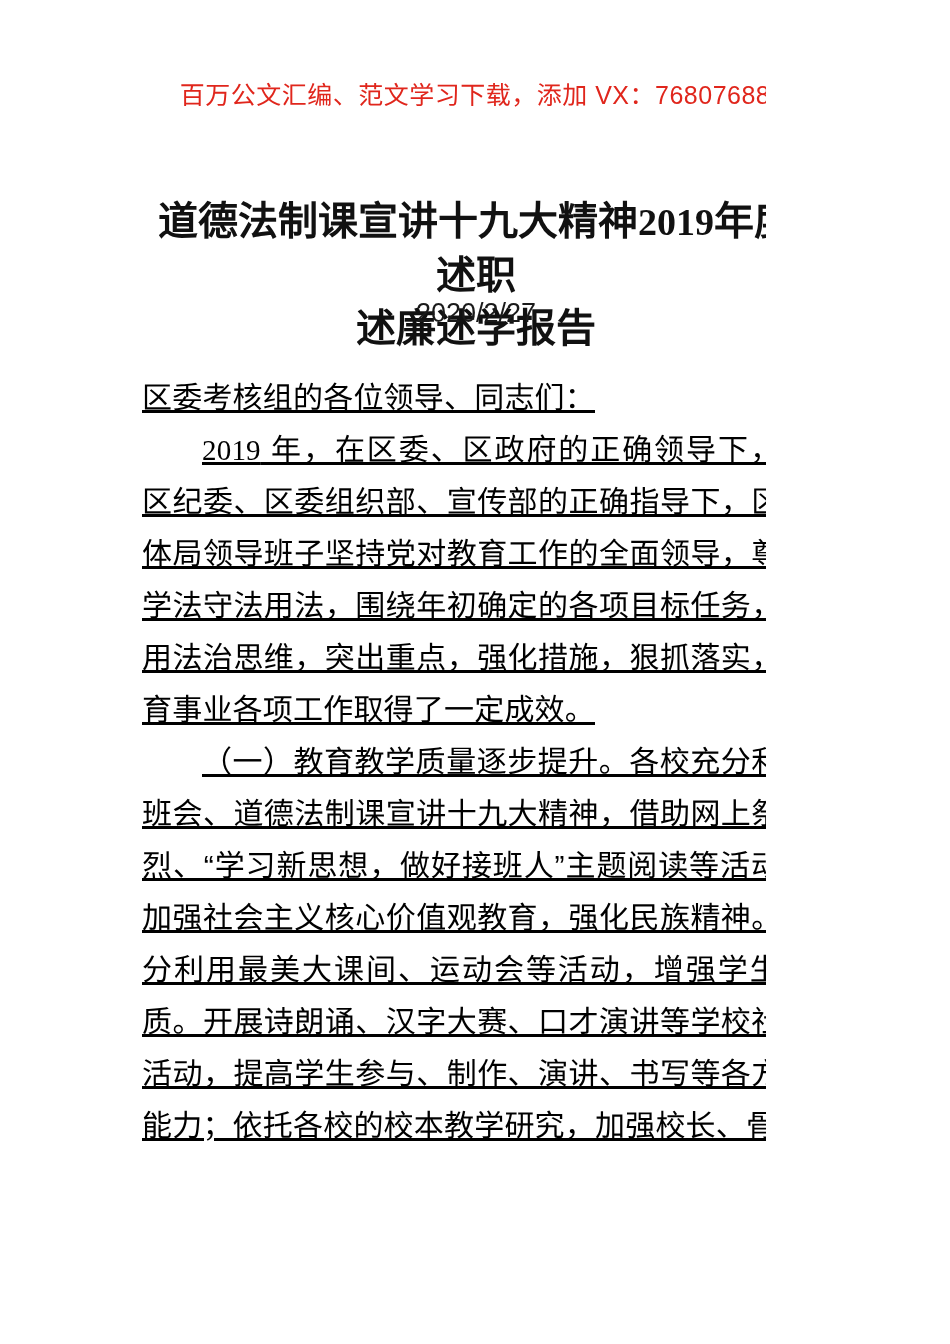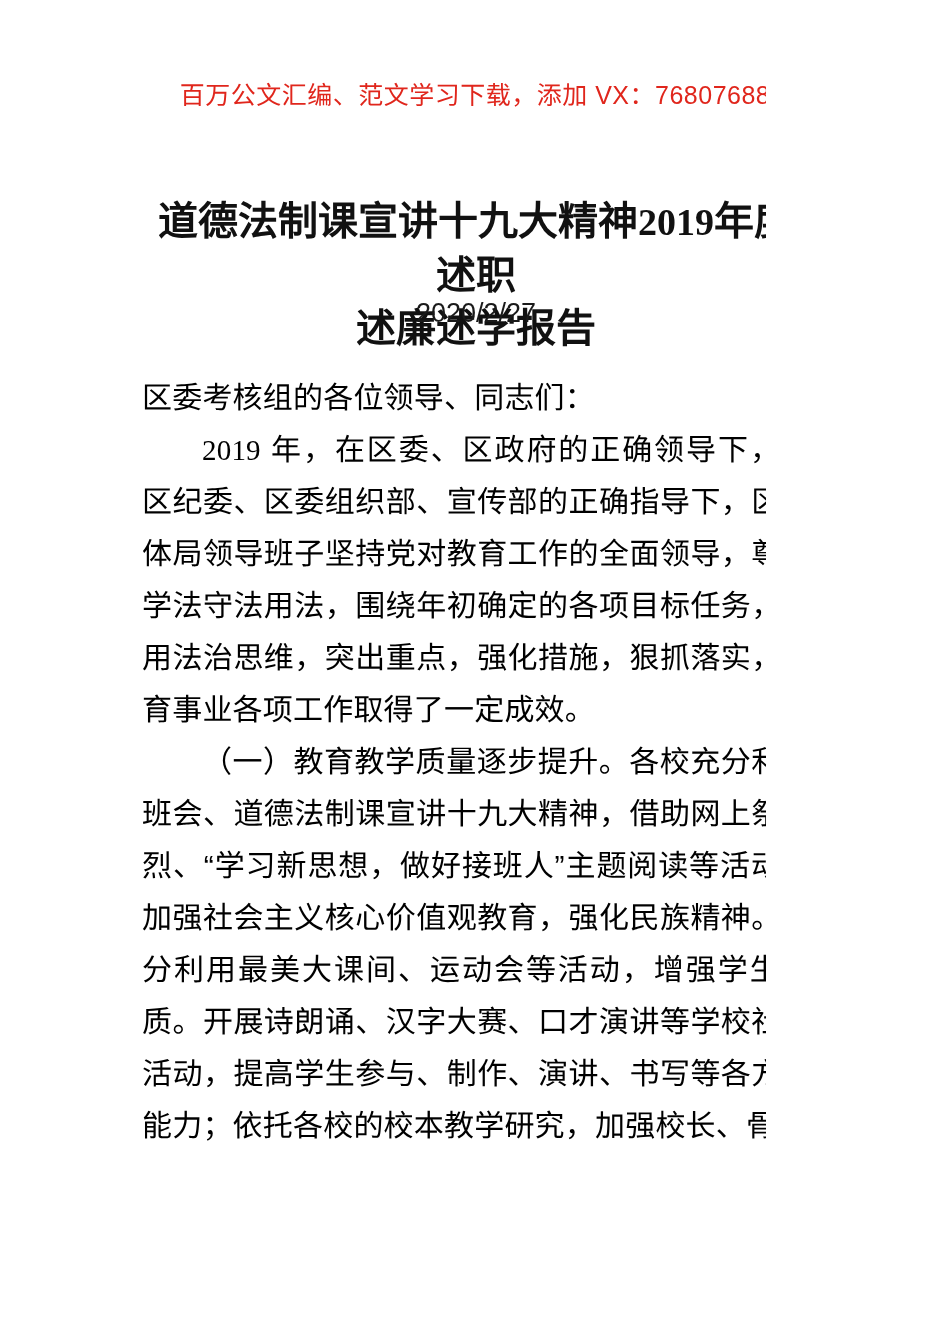--- a/index.html
+++ b/index.html
@@ -78,20 +78,21 @@
 
   .para {
     margin: 0;
     font-size: 30px;
     line-height: 52px;
     letter-spacing: 0.2px;
     color: #000000;
     text-align: justify;
     text-justify: inter-ideograph;
     word-break: break-all;
+    text-decoration: underline;
   }
 
   .para.indent {
     text-indent: 60px;
   }
 
   .para.heading {
     font-weight: 700;
     text-indent: 60px;
     letter-spacing: 0.3px;

